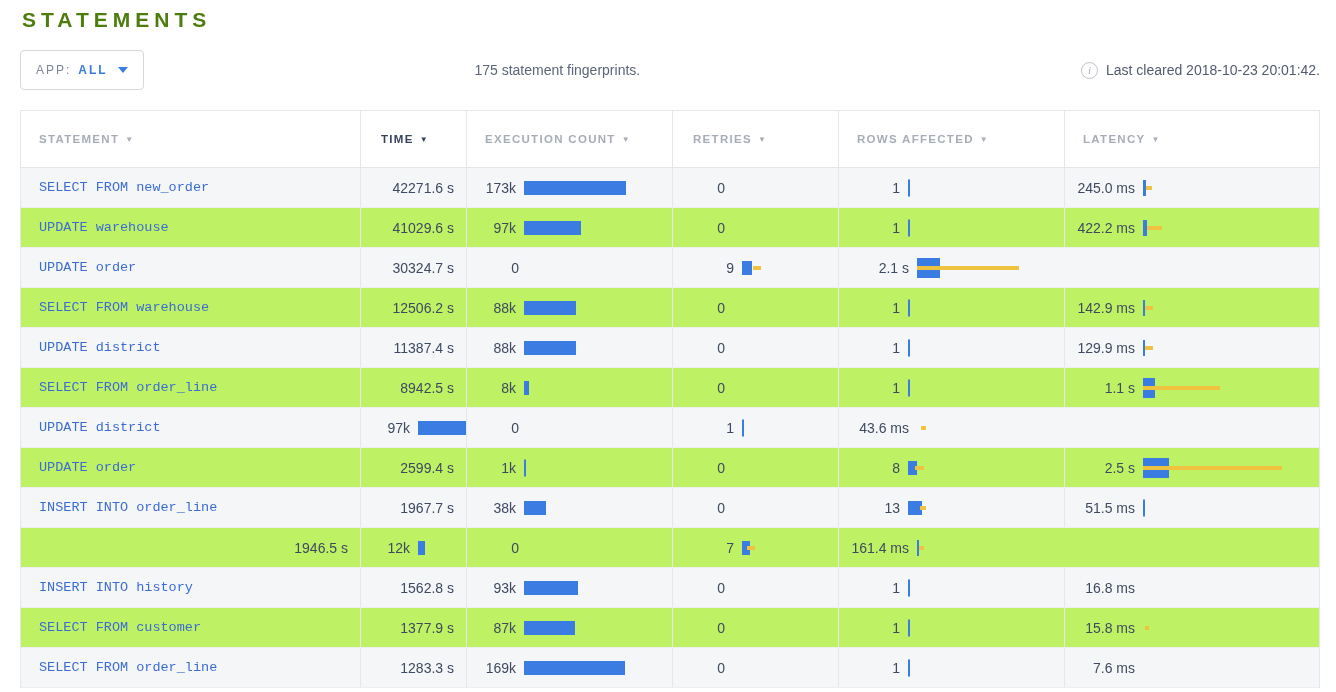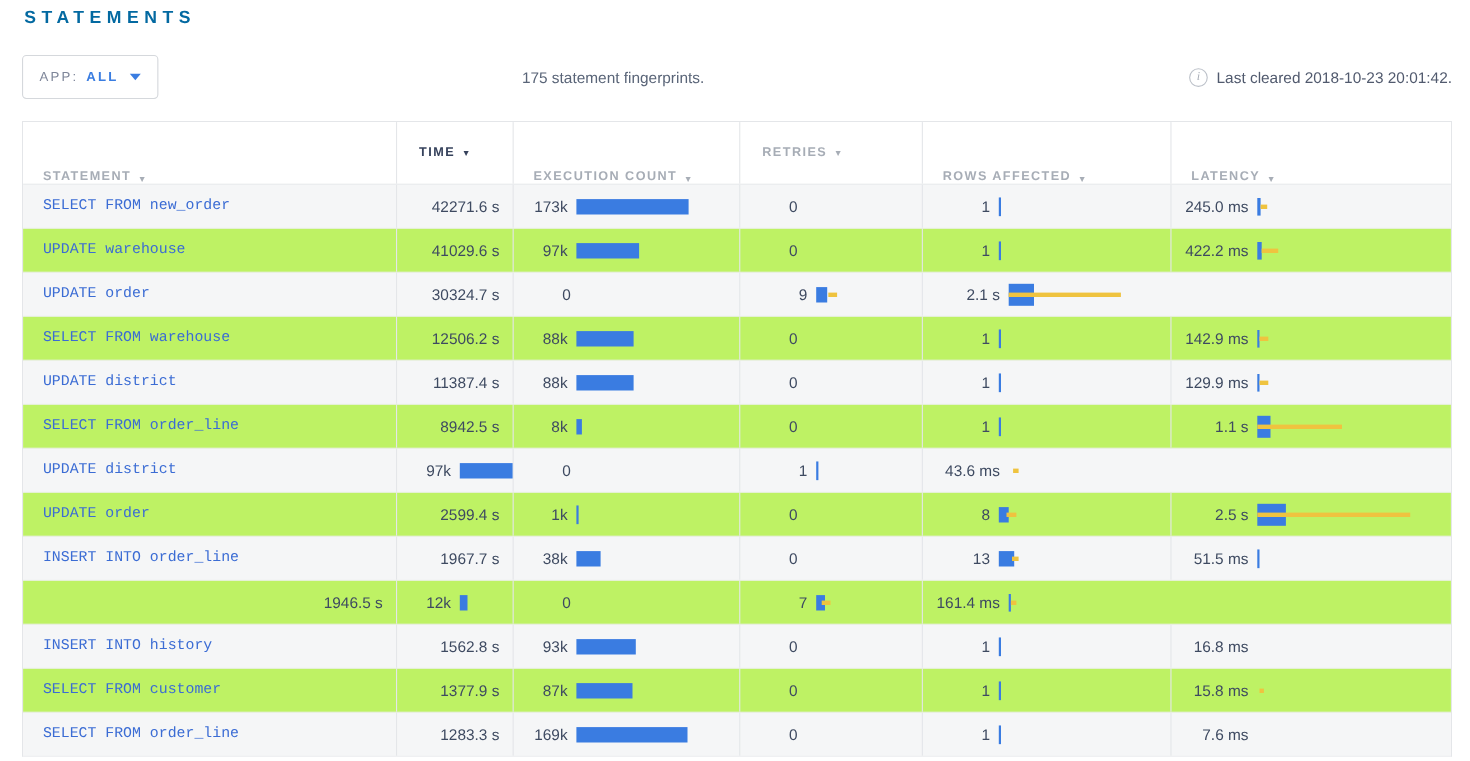--- a/index.html
+++ b/index.html
@@ -13,22 +13,22 @@
     --border:#E4E6E9;
     --row-line:#EDEEF0;
     --stripe:#F5F6F7;
   }
   *{margin:0;padding:0;box-sizing:border-box;}
   html,body{width:1336px;height:692px;overflow:hidden;background:#fff;
     font-family:"Liberation Sans",sans-serif;}
   .page{position:relative;width:1336px;height:692px;}
 
   
-  .page-title{position:absolute;left:22px;top:8px;font-size:16px;font-weight:700;
-    letter-spacing:5px;color:#0369a1;}
+  .page-title{position:absolute;left:22px;top:8px;font-size:21px;font-weight:700;
+    letter-spacing:5px;color:#4d7c0f;}
 
   
   .toolbar{position:absolute;left:20px;right:16px;top:50px;height:40px;
     display:flex;align-items:center;}
   .app-filter{display:flex;align-items:center;gap:7px;height:40px;padding:0 15px;
     border:1px solid #D5D8DC;border-radius:4px;background:#fff;cursor:pointer;}
   .app-filter .lbl{font-size:12px;letter-spacing:2px;color:#7E8699;}
   .app-filter .val{font-size:12px;letter-spacing:2px;color:#3A7DE1;font-weight:700;}
   .caret-down{width:0;height:0;border-left:5px solid transparent;
     border-right:5px solid transparent;border-top:6px solid #3A7DE1;margin-left:3px;}
@@ -44,21 +44,21 @@
     border:1px solid var(--border);border-bottom:none;}
   .grid-row{display:grid;grid-template-columns:340px 106px 206px 166px 226px 254px;}
   .thead{height:57px;background:#fff;border-bottom:1px solid var(--border);}
   .th{display:flex;align-items:center;font-size:11.5px;font-weight:700;
     letter-spacing:1.3px;color:var(--hdr-gray);border-right:1px solid var(--border);
     cursor:pointer;}
   .th:last-child{border-right:none;}
   .th.sorted{color:var(--hdr-dark);}
   .th .arrow{font-size:8px;margin-left:6px;position:relative;top:0px;}
   .th.sorted .arrow{color:var(--hdr-dark);}
-  .pl18{padding-left:18px;align-items:flex-end;} .pl20{padding-left:20px;}
+  .pl18{padding-left:18px;} .pl20{padding-left:20px;}
 
   .tr{height:40px;border-bottom:1px solid var(--row-line);background:#bef264;}
   .tr.odd{background:var(--stripe);}
   .td{display:flex;align-items:center;border-right:1px solid var(--border);
     overflow:hidden;}
   .td:last-child{border-right:none;}
   .td-stmt{padding-left:18px;font-family:"Liberation Mono",monospace;
     font-size:13.5px;color:var(--link);}
   .td-stmt a{color:var(--link);text-decoration:none;cursor:pointer;white-space:pre;}
   .td-time{justify-content:flex-end;padding-right:12px;font-size:14px;color:var(--dark);}

